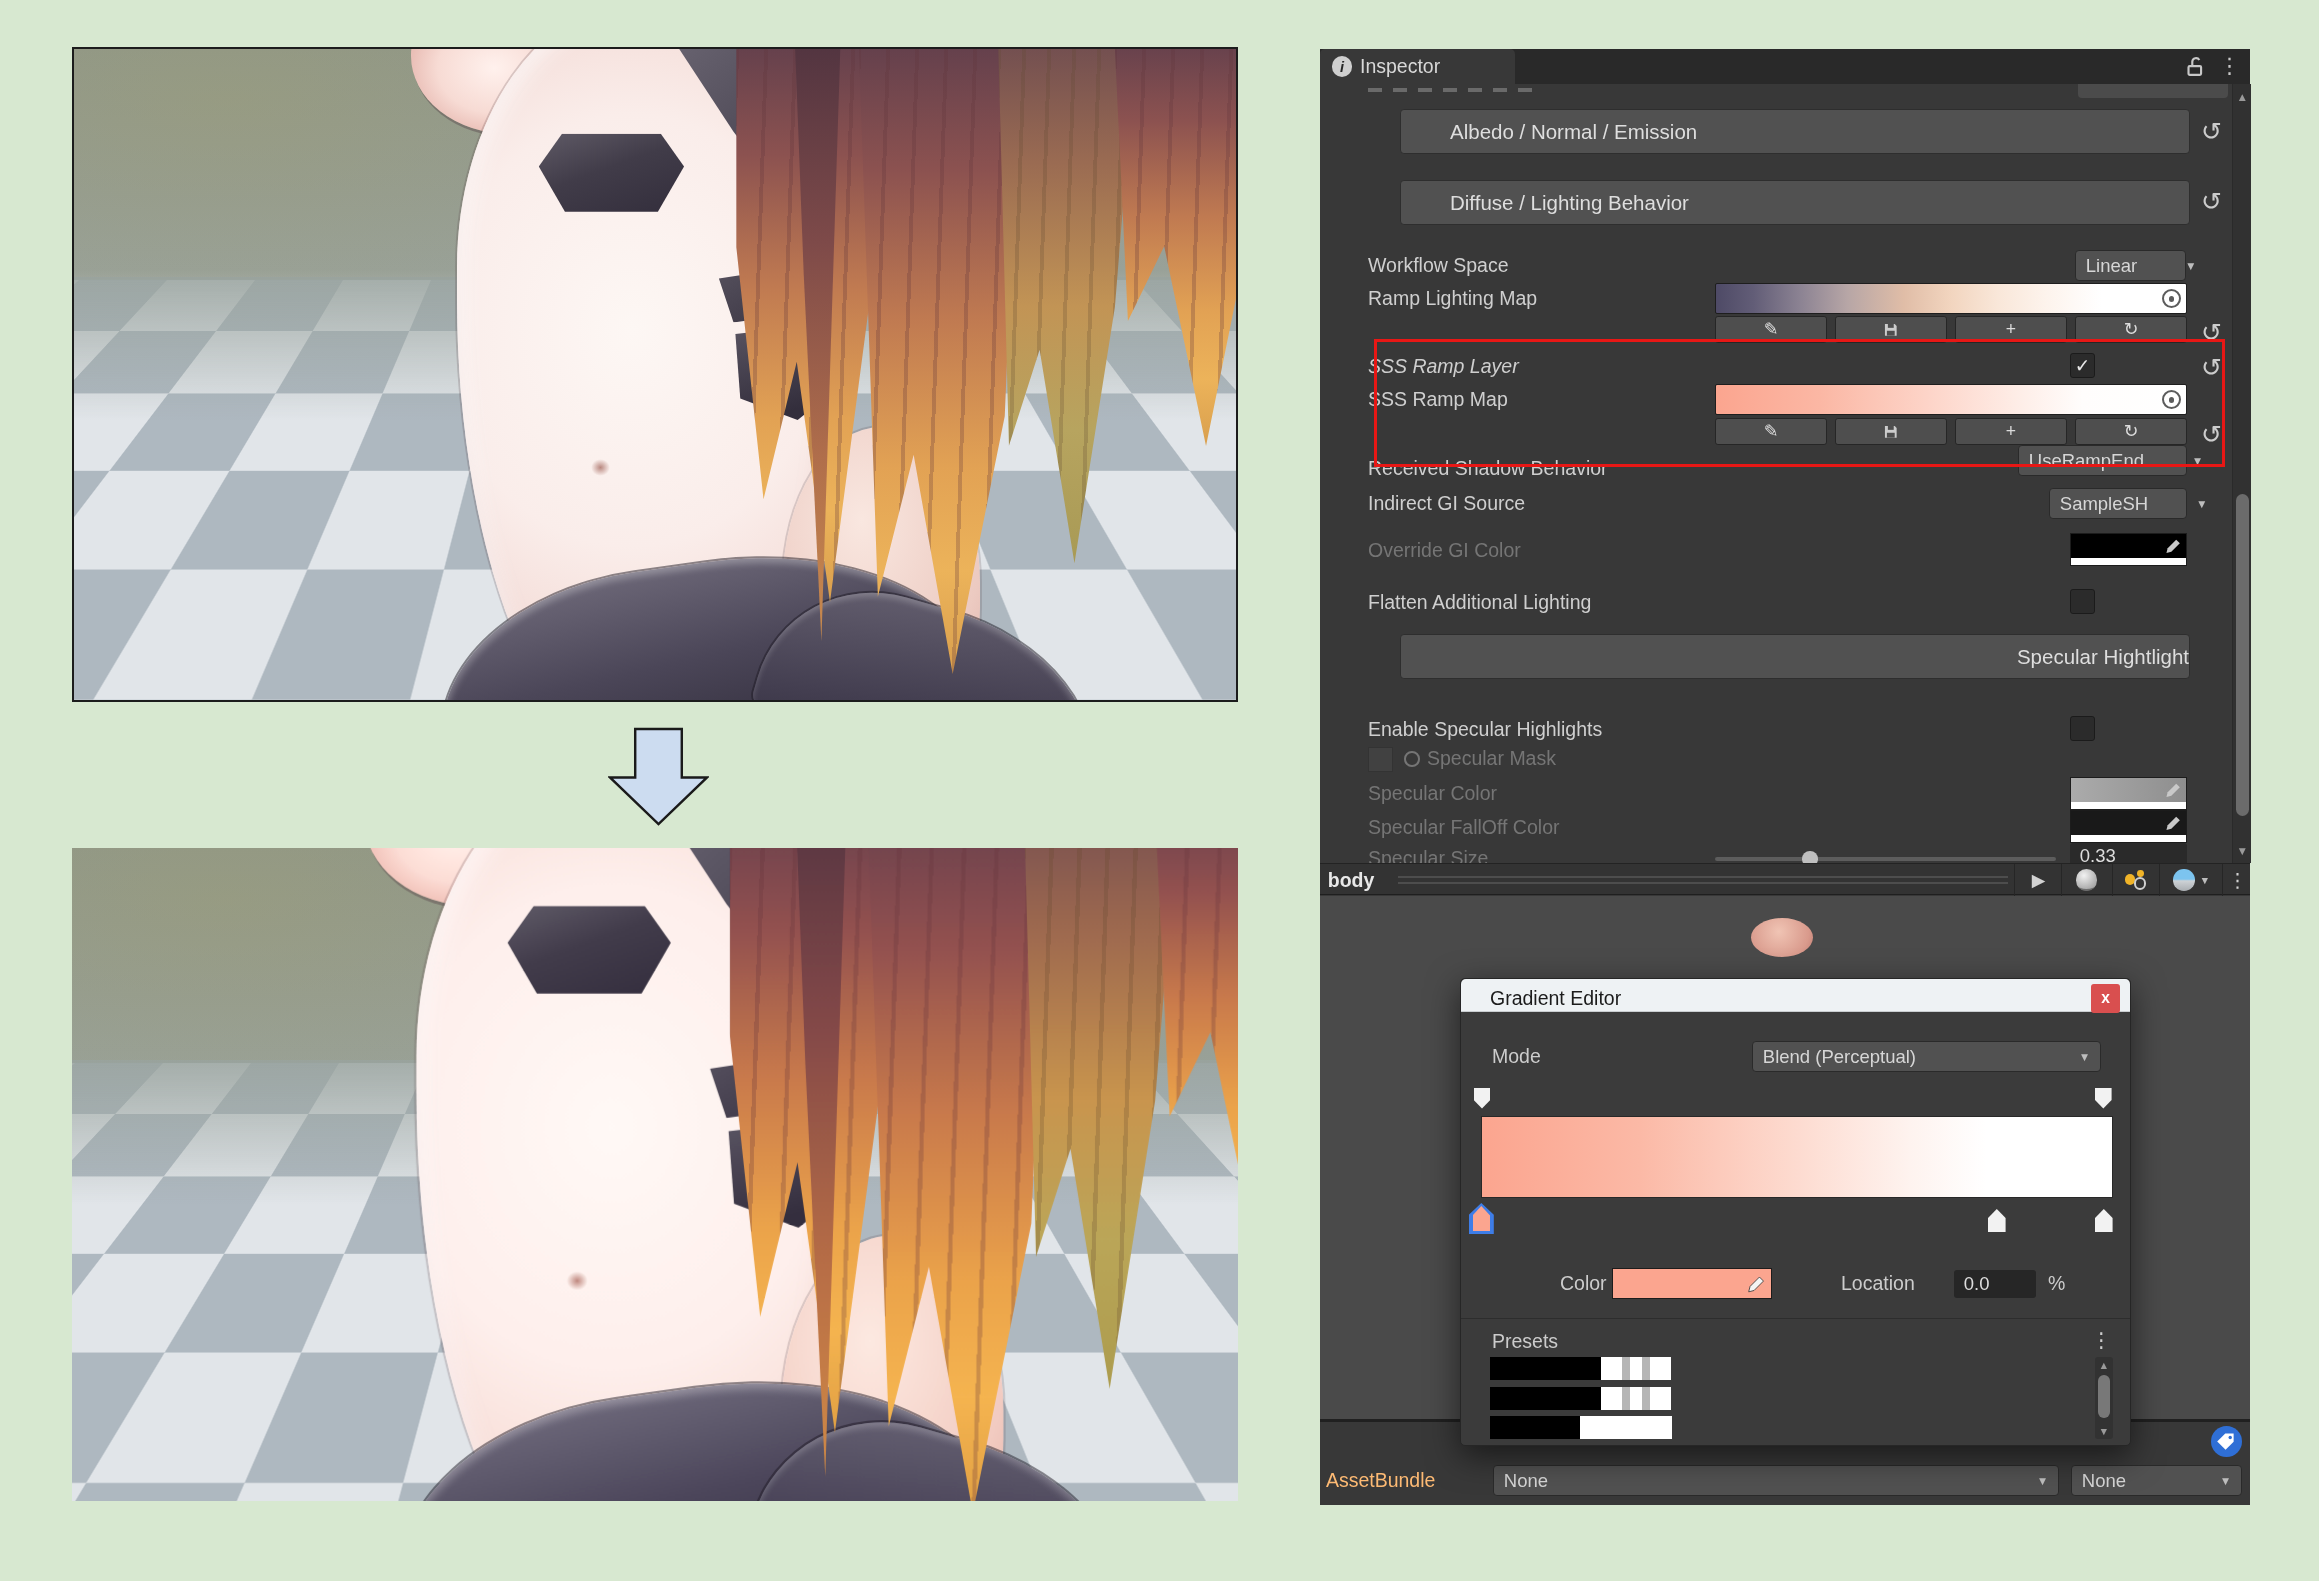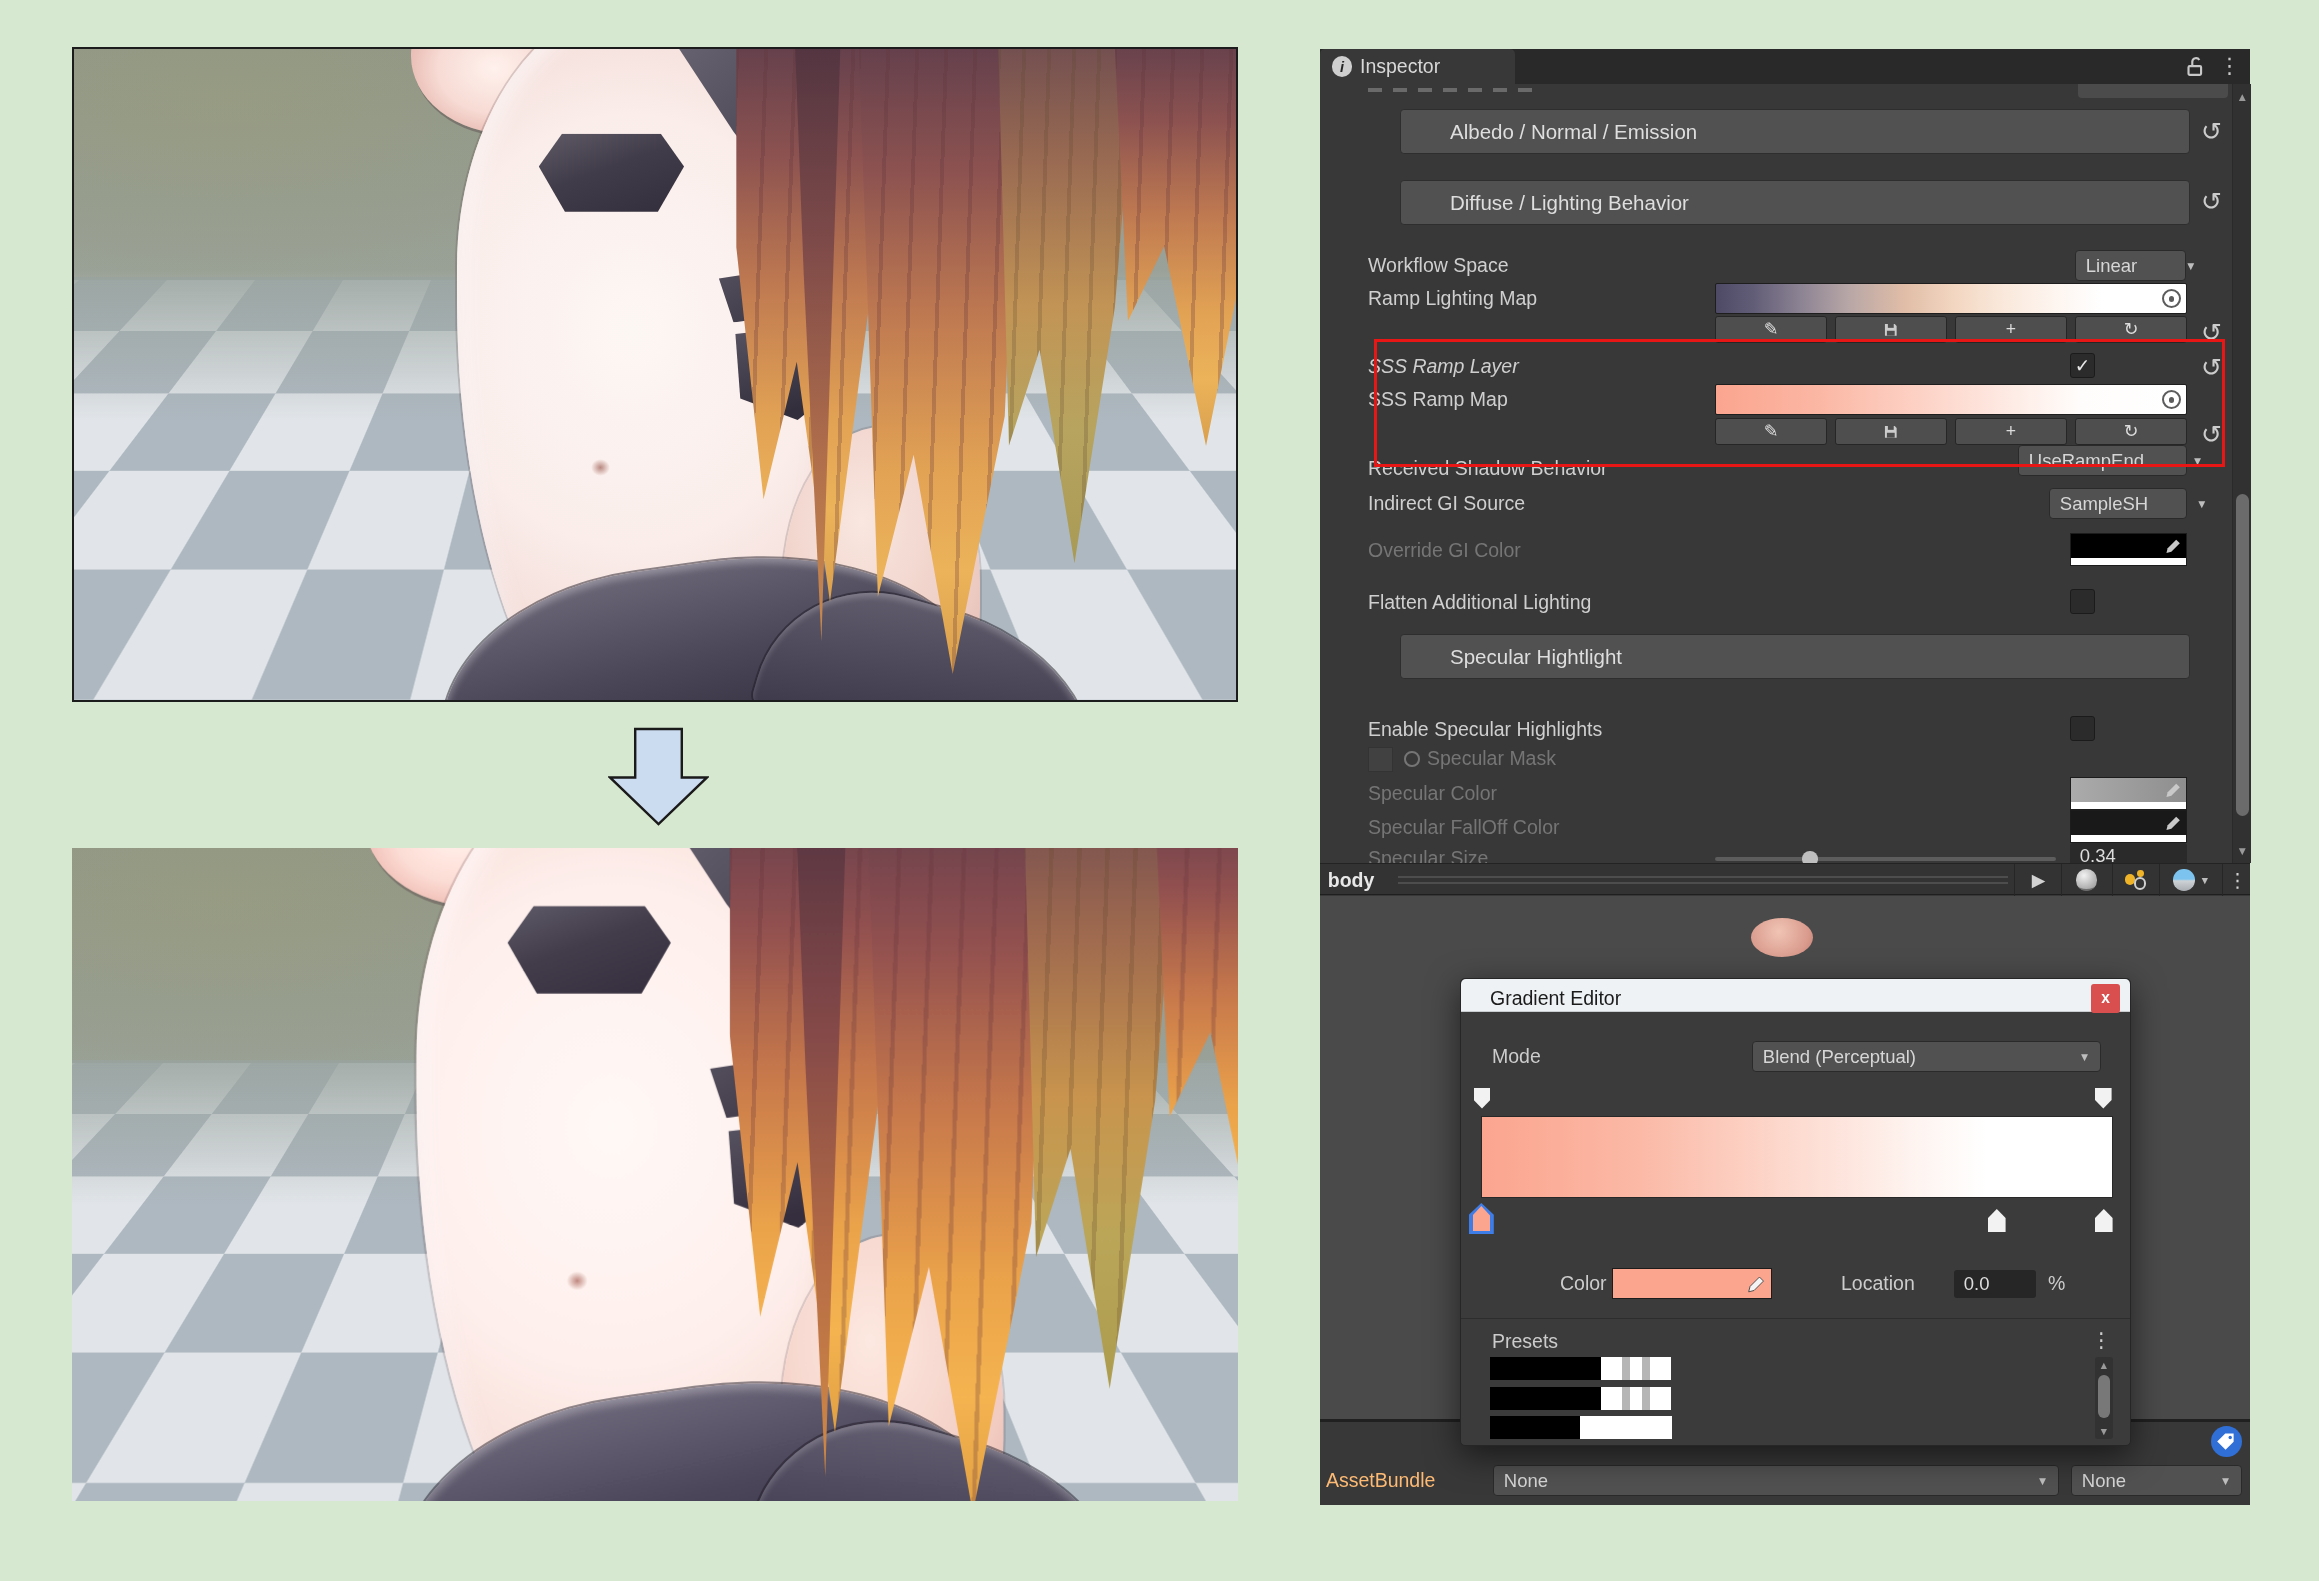--- a/index.html
+++ b/index.html
@@ -352,21 +352,21 @@
   <div class="swatch" style="top:484px; background:#000000;">
     <div class="alpha"></div>
     <svg width="19.5" height="19.5" viewBox="0 0 16 16">
       <path d="M2 14l1-4 7-7 3 3-7 7z" fill="#c9c9c9"></path>
     </svg>
   </div>
 
   <div class="lbl" style="top:540px;">Flatten Additional Lighting</div>
   <div class="checkbox" style="top:540px;"></div>
 
-  <div class="sec-header" style="top:585px;">
+  <div class="sec-header" style="top:585px;justify-content:flex-end;">
     <span>Specular Hightlight</span>
   </div>
 
   <div class="lbl" style="top:667px;">Enable Specular Highlights</div>
   <div class="checkbox" style="top:667px;"></div>
 
   <div class="abs" style="left:48px; top:698px; width:25px; height:25px; background:#414141; border:1px solid #333333;"></div>
   <div class="abs" style="left:84px; top:702px; width:15.6px; height:15.6px; border:2px solid #757575; border-radius:50%;"></div>
   <div class="lbl dim" style="left:107px; top:696px;">Specular Mask</div>
 
@@ -382,21 +382,21 @@
   <div class="swatch" style="top:761px; background:#191919;">
     <div class="alpha"></div>
     <svg width="19.5" height="19.5" viewBox="0 0 16 16">
       <path d="M2 14l1-4 7-7 3 3-7 7z" fill="#c9c9c9"></path>
     </svg>
   </div>
 
   <div class="lbl dim" style="top:796px;">Specular Size</div>
   <div class="slider-track" style="top:808px;"></div>
   <div class="slider-handle" style="left:482px; top:802px;"></div>
-  <div class="valbox" style="top:794px;">0.34</div>
+  <div class="valbox" style="top:794px;">0.33</div>
 
   <div class="vscroll">
     <span class="sarr" style="top:5.9px;">▲</span>
     <div class="thumb" style="top:410px; height:322px;"></div>
     <span class="sarr" style="bottom:5.9px;">▼</span>
   </div>
 
   <div class="bodybar">
     <span class="name">body</span>
     <div class="dbl-lines"></div>

